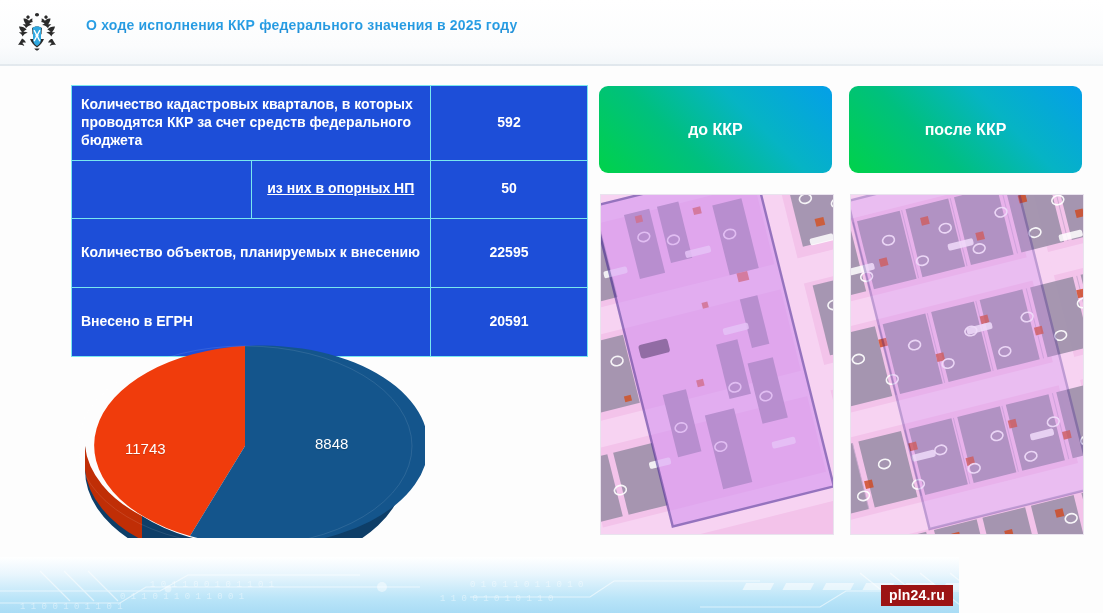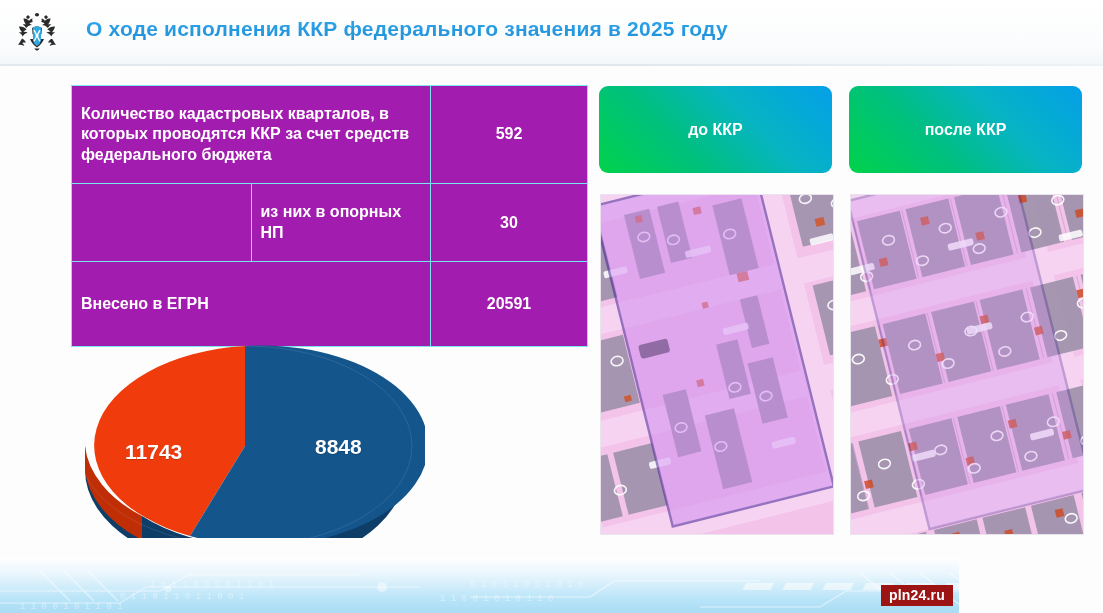--- a/index.html
+++ b/index.html
@@ -19,58 +19,58 @@
   }
   .header:after{
     content:"";position:absolute;left:0;bottom:0;width:100%;height:2px;
     background:linear-gradient(90deg,#e3e9ee 0%,#dfe6ec 50%,#eef2f5 100%);
   }
   .emblem{
     position:absolute;left:10px;top:6px;width:54px;height:54px;
   }
   .title{
     position:absolute;left:86px;top:17px;
-    font-size:21px;font-weight:bold;letter-spacing:.2px;
+    font-size:14px;font-weight:bold;letter-spacing:.2px;
     color:#23a0e8;
     background:linear-gradient(180deg,#2fa9ee 0%,#1f8ed6 100%);
     -webkit-background-clip:text;background-clip:text;
     -webkit-text-fill-color:transparent;
     white-space:nowrap;
   }
 
   
   .tbl{
     position:absolute;left:71px;top:85px;width:478px;
     border-collapse:collapse;table-layout:fixed;
   }
   .tbl td{
-    background:#a21caf;
+    background:#1d4ed8;
     border:1.5px solid #79e7ef;
-    color:#ffffff;font-size:16px;font-weight:bold;
+    color:#ffffff;font-size:14px;font-weight:bold;
     line-height:1.28;
-    padding:18px 9px;
+    padding:10px 9px;
     vertical-align:middle;
   }
   .c-label{width:340px;}
-  .c-sub{width:178px;text-align:left;padding-right:12px;}
+  .c-sub{width:178px;text-align:center;padding-right:12px;text-decoration:underline;}
   .c-val{width:138px;text-align:center;font-size:13.6px;}
   .r1 td{height:52px;}
   .r2 td{height:37px;}
   .r3 td{height:48px;}
   .r4 td{height:48px;}
   .c-empty{}
 
   
   .chart{
     position:absolute;left:60px;top:330px;width:520px;height:215px;
   }
   .pie-wrap{position:absolute;left:10px;top:8px;width:355px;height:200px;}
   .pie-svg{display:block;}
   .lbl{
-    position:absolute;color:#ffffff;font-size:21px;font-weight:bold;
+    position:absolute;color:#ffffff;font-size:15px;font-weight:normal;
     text-shadow:0 1px 1px rgba(0,0,0,.18);
   }
   .lbl-blue{left:245px;top:97px;}
   .lbl-red{left:55px;top:102px;}
 
   .legend{position:absolute;left:382px;top:104px;}
   .leg-row{display:flex;align-items:center;margin-bottom:6px;}
   .leg-sw{width:8px;height:8px;margin-right:4px;display:inline-block;}
   .leg-tx{font-size:11.2px;color:#3a3a3a;white-space:nowrap;}
 
@@ -135,21 +135,25 @@
 
   <table class="tbl">
     <tbody>
       <tr class="r1">
         <td class="c-label" colspan="2">Количество кадастровых кварталов, в которых проводятся ККР за счет средств федерального бюджета</td>
         <td class="c-val">592</td>
       </tr>
       <tr class="r2">
         <td class="c-empty"></td>
         <td class="c-sub">из них в опорных НП</td>
-        <td class="c-val">30</td>
+        <td class="c-val">50</td>
+      </tr>
+      <tr class="r3">
+        <td class="c-label" colspan="2">Количество объектов, планируемых к внесению</td>
+        <td class="c-val">22595</td>
       </tr>
       <tr class="r4">
         <td class="c-label" colspan="2">Внесено в ЕГРН</td>
         <td class="c-val">20591</td>
       </tr>
     </tbody>
   </table>
 
   <div class="chart">
     <div class="pie-wrap">

